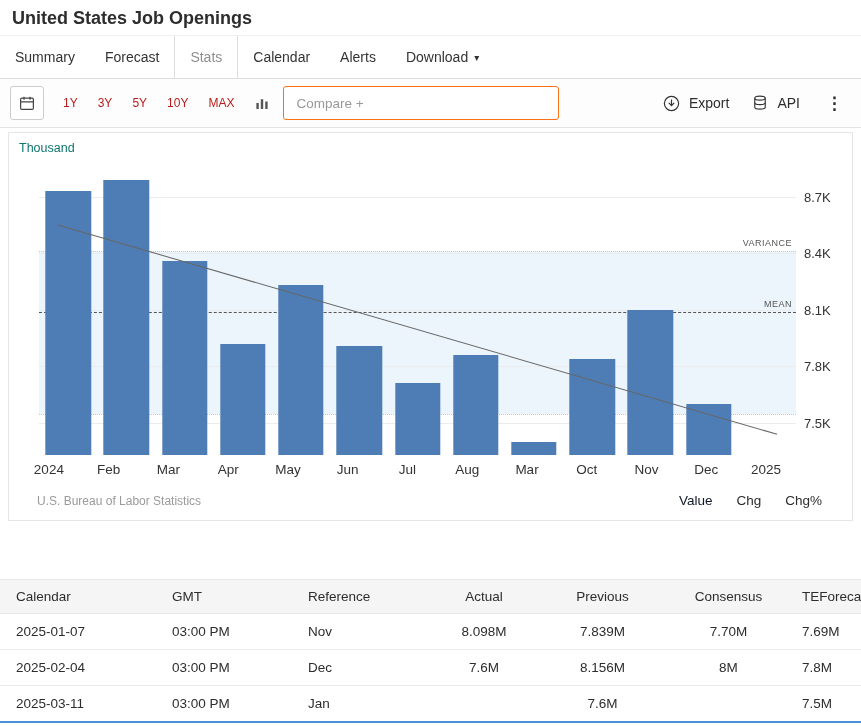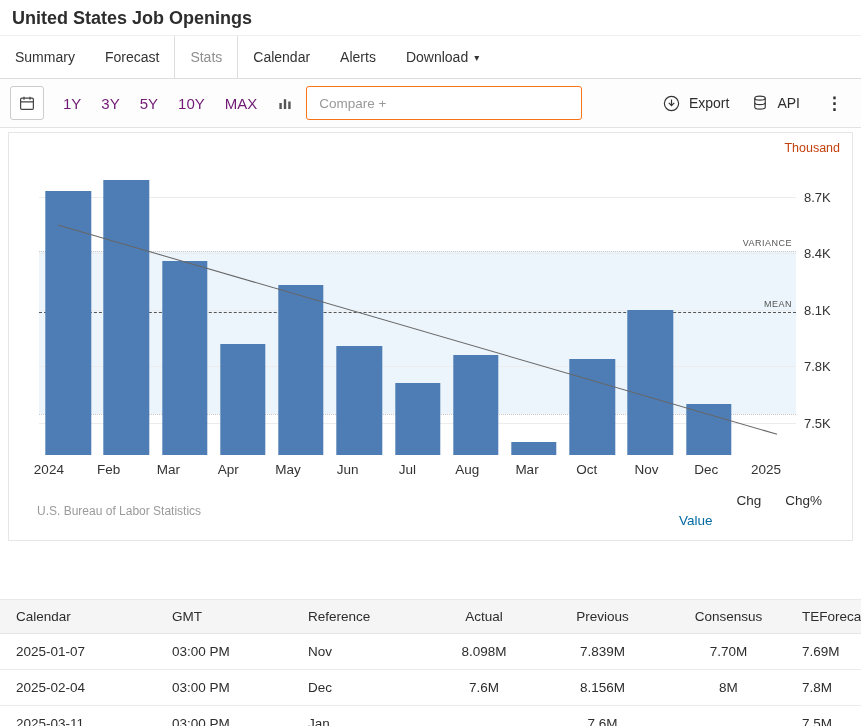--- a/index.html
+++ b/index.html
@@ -11,49 +11,49 @@
 
   
   .tabs { display:flex; align-items:stretch; height:42px; border-bottom:1px solid #ddd; font-size:14px; }
   .tab { display:flex; align-items:center; padding:0 15px; cursor:pointer; color:#333; white-space:nowrap; }
   .tab.active { border-left:1px solid #ddd; border-right:1px solid #ddd; color:#8f8f8f; background:#fff; }
   .caret { font-size:10px; margin-left:6px; color:#333; }
 
   
   .toolbar { display:flex; align-items:center; padding:7px 10px; gap:2px; border-bottom:1px solid #e3e3e3; background:#fdfdfd; }
   .icon-btn { width:32px; height:32px; border:1px solid #ccc; border-radius:3px; background:#fff; display:flex; align-items:center; justify-content:center; cursor:pointer; margin-right:8px; }
-  .range-btn { padding:6px 9px; font-size:15px; color:#701a75; cursor:pointer; }
+  .range-btn { padding:6px 9px; font-size:12px; color:#b91c1c; cursor:pointer; }
   .chart-type-btn { margin:0 10px 0 8px; cursor:pointer; display:flex; align-items:center; }
   .compare-input { width:250px; height:32px; border:1px solid #f97316; border-radius:3px; padding:0 12px; font-size:13.5px; color:#333; outline:none; font-family:"Liberation Sans", sans-serif; }
   .compare-input::placeholder { color:#999; }
   .toolbar-right { margin-left:auto; display:flex; align-items:center; gap:22px; padding-right:4px; }
   .tool-btn { display:flex; align-items:center; gap:8px; font-size:14px; color:#2d2d2d; cursor:pointer; }
   .kebab { font-size:17px; font-weight:bold; color:#2d2d2d; cursor:pointer; padding:0 4px; letter-spacing:0; }
 
   
   .chart-card { margin:4px 8px 0; border:1px solid #e6e6e6; background:#fff; padding:8px 10px 12px; }
-  .unit-row { text-align:right; font-size:12.5px; color:#c2410c; height:18px; padding-right:2px; }
+  .unit-row { text-align:left; font-size:12.5px; color:#0f766e; height:18px; padding-right:2px; }
   .chart-body { display:flex; }
   .plot { position:relative; flex:1; height:296px; overflow:hidden;margin-left:20px; }
   .y-axis { position:relative; width:46px; }
   .y-tick-label { position:absolute; left:8px; transform:translateY(-50%); font-size:13px; color:#333; white-space:nowrap; }
   .gridline { position:absolute; left:0; right:0; height:1px; background:#ececec; }
   .band { position:absolute; left:0; right:0; background:rgba(221,237,248,0.55); }
   .band-edge { position:absolute; left:0; right:0; height:0; border-top:1px dotted #c9c9c9; }
   .mean-line { position:absolute; left:0; right:0; height:0; border-top:1px dashed #555; }
   .stat-label { position:absolute; right:4px; font-size:9px; color:#555; letter-spacing:0.5px; }
   .bar { position:absolute; bottom:0; }
   .trend-svg { position:absolute; left:0; top:0; width:100%; height:100%; }
   .x-axis { display:flex; margin-right:46px; margin-top:7px; }
   .x-label { flex:1; text-align:center; font-size:13.5px; color:#333; }
   .chart-footer { display:flex; justify-content:space-between; align-items:center; margin-top:16px; padding:0 2px 0 18px; }
   .source { font-size:12px; color:#9a9a9a; }
   .legend { display:flex; gap:24px; font-size:13.5px; color:#2d2d2d; padding-right:18px; }
   .legend-item { cursor:pointer; }
-  .legend-item.active { color:#0369a1;margin-top:20px; }
+  .legend-item.active { color:#0f172a; }
 
   
   .calendar-table { width:100%; border-collapse:collapse; margin-top:58px; font-size:13.5px; border-top:1px solid #e8e8e8; border-bottom:2px solid #4a90d9; table-layout:fixed; }
   .calendar-table th { background:#f5f5f5; font-weight:normal; color:#2d2d2d; padding:9px 8px; border-bottom:1px solid #e6e6e6; }
   .calendar-table td { padding:10px 8px; border-bottom:1px solid #ebebeb; color:#2d2d2d; }
   .col-0 { text-align:left; padding-left:16px !important; width:140px; }
   .col-1 { text-align:left; width:120px; }
   .col-2 { text-align:left; width:110px; }
   .col-3 { text-align:center; width:100px; }
   .col-4 { text-align:center; width:105px; }

